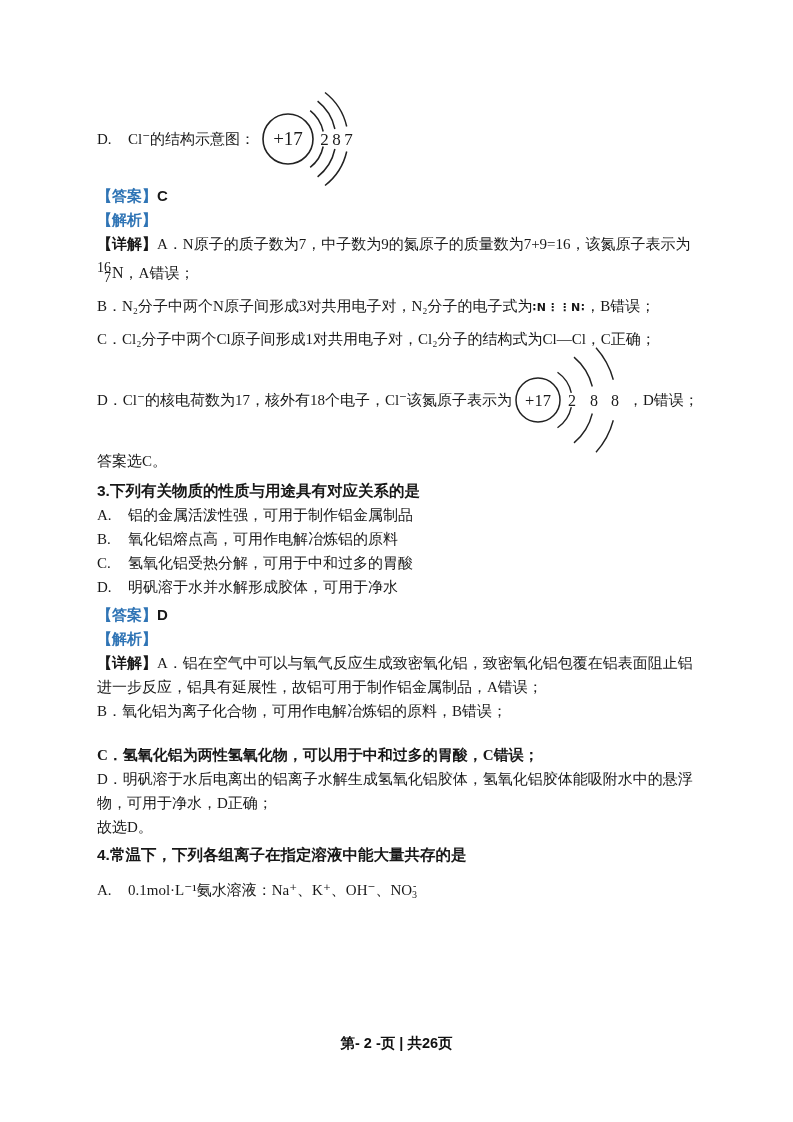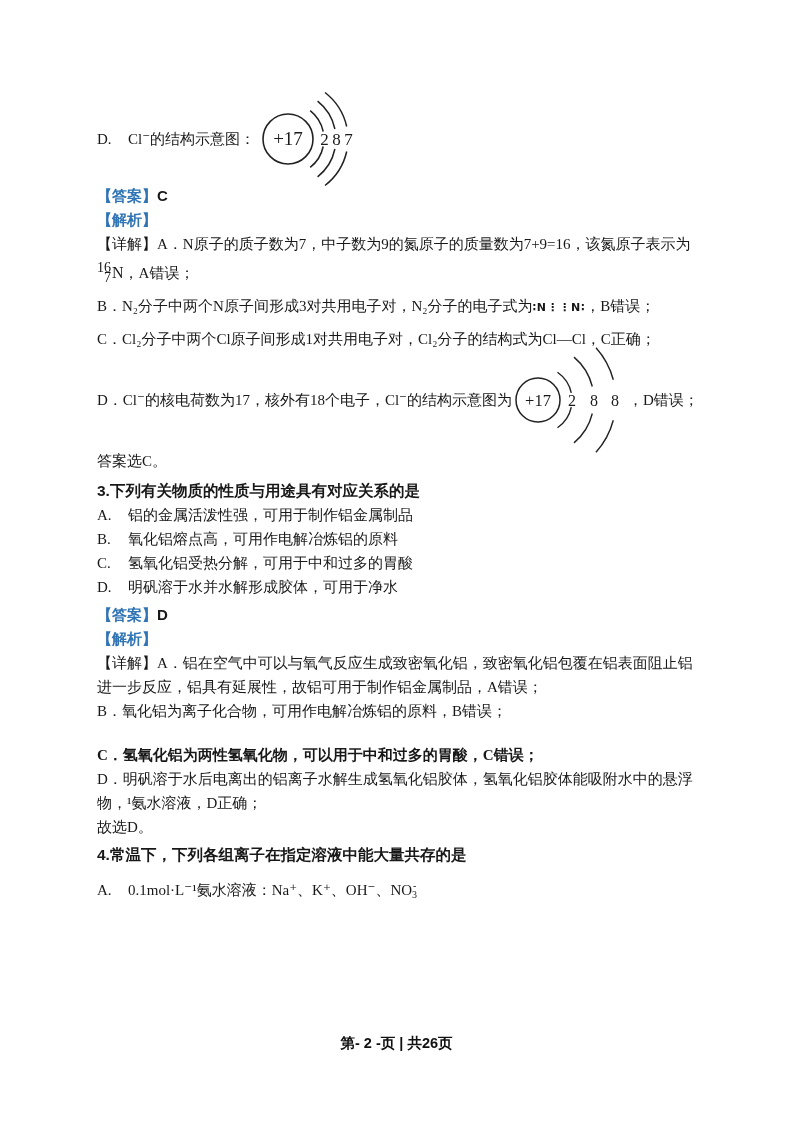--- a/index.html
+++ b/index.html
@@ -22,21 +22,21 @@
     white-space: nowrap;
   }
   .flexline {
     display: flex;
     align-items: center;
     margin: 0;
     white-space: nowrap;
   }
   .opt-label { display: inline-block; width: 31px; }
   .blue-label { color: #2F74B5; font-weight: bold; }
-  .black-label { font-weight: normal; }
+  .black-label { font-weight: bold; }
   .answer-letter { font-family: "Liberation Sans", sans-serif; font-weight: bold; }
   .stem { font-weight: bold; font-family: "Liberation Sans", sans-serif; font-size: 15.5px; }
   .nuclide { display: inline-flex; align-items: center; }
   .nuclide .stack {
     display: inline-flex; flex-direction: column;
     font-size: 14px; line-height: 10px; text-align: right; margin-right: 1px;
   }
   .nuclide .sym { font-size: 16px; }
   .eform {
     font-family: "DejaVu Sans", sans-serif;
@@ -108,21 +108,21 @@
 
     <p class="line" style="margin-top:4px;">
       <span>B．N₂分子中两个N原子间形成3对共用电子对，N₂分子的电子式为</span><span class="eform">∶N⋮⋮N∶</span><span>，B错误；</span>
     </p>
 
     <p class="line" style="margin-top:7px;">
       <span>C．Cl₂分子中两个Cl原子间形成1对共用电子对，Cl₂分子的结构式为Cl—Cl，C正确；</span>
     </p>
 
     <p class="flexline" style="height:98px;">
-      <span>D．Cl⁻的核电荷数为17，核外有18个电子，Cl⁻的结构示意图为</span>
+      <span>D．Cl⁻的核电荷数为17，核外有18个电子，Cl⁻该氮原子表示为</span>
       <svg class="atom-svg" width="112" height="112" viewBox="0 0 112 112" style="margin:0 2px;">
         <circle cx="24" cy="56" r="22" stroke-width="1.5"></circle>
         <text x="24" y="61.5" font-size="16.5" text-anchor="middle">+17</text>
         <path d="M43.5,28.2 A34,34 0 0 1 57.3,48.9" stroke-width="1.4"></path>
         <path d="M57.3,63.1 A34,34 0 0 1 43.5,83.8" stroke-width="1.4"></path>
         <path d="M60,13.1 A56,56 0 0 1 78.3,42.5" stroke-width="1.4"></path>
         <path d="M78.3,69.5 A56,56 0 0 1 60,98.9" stroke-width="1.4"></path>
         <path d="M82,3.8 A78,78 0 0 1 99.3,35.8" stroke-width="1.4"></path>
         <path d="M99.3,76.2 A78,78 0 0 1 82,108.2" stroke-width="1.4"></path>
         <text x="58" y="61.5" font-size="16" text-anchor="middle">2</text>
@@ -167,21 +167,21 @@
     <p class="line">
       <span>B．氧化铝为离子化合物，可用作电解冶炼铝的原料，B错误；</span>
     </p>
     <p class="line" style="margin-top:20px;font-weight:bold;">
       <span>C．氢氧化铝为两性氢氧化物，可以用于中和过多的胃酸，C错误；</span>
     </p>
     <p class="line">
       <span>D．明矾溶于水后电离出的铝离子水解生成氢氧化铝胶体，氢氧化铝胶体能吸附水中的悬浮</span>
     </p>
     <p class="line">
-      <span>物，¹氨水溶液，D正确；</span>
+      <span>物，可用于净水，D正确；</span>
     </p>
     <p class="line">
       <span>故选D。</span>
     </p>
 
     <p class="line stem" style="margin-top:4px;">
       <span>4.常温下，下列各组离子在指定溶液中能大量共存的是</span>
     </p>
     <p class="flexline" style="height:34px; margin-top:6px;">
       <span class="opt-label">A.</span>

